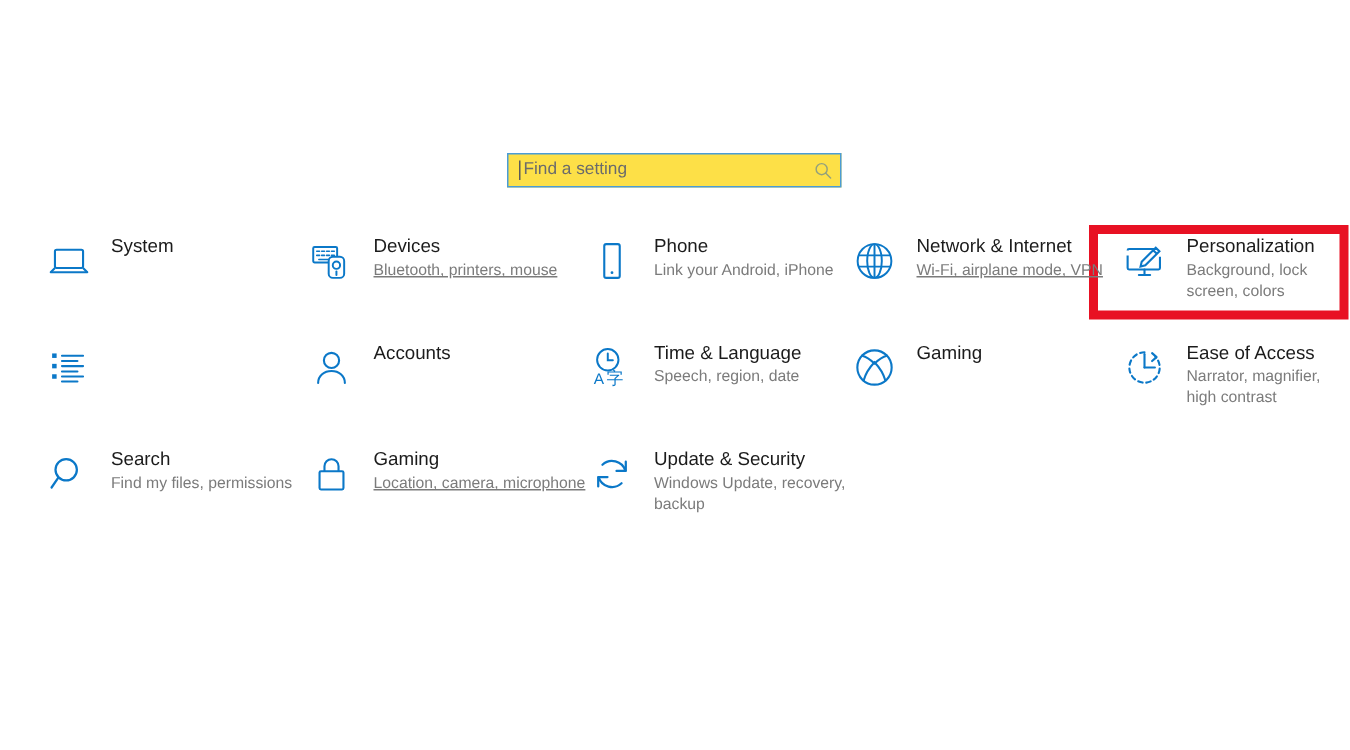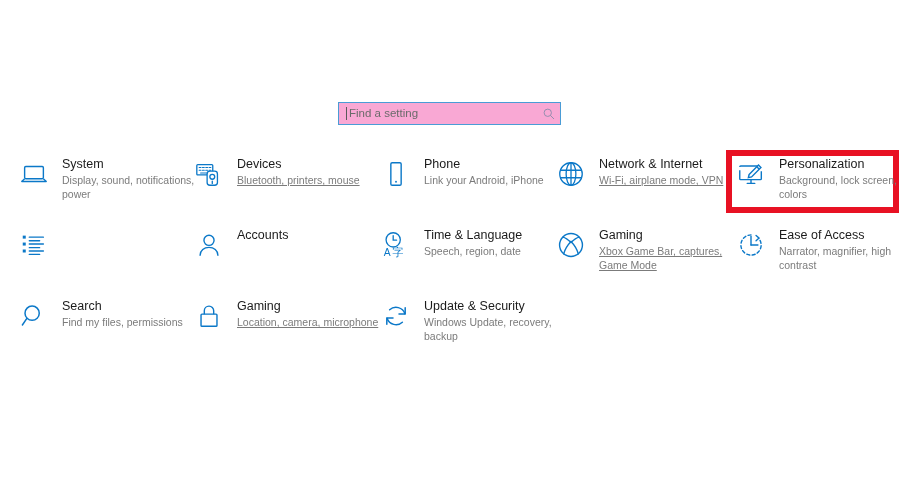--- a/index.html
+++ b/index.html
@@ -20,21 +20,21 @@
   }
 
   
   .search-wrap {
     position: absolute;
     left: 338px;
     top: 102px;
     width: 223px;
     height: 23px;
     border: 1px solid #4a9cd6;
-    background: #f9a8d4;
+    background: #fde047;
     display: flex;
     align-items: center;
     padding: 0 4px 0 7px;
   }
   .search-caret {
     width: 1px;
     height: 13px;
     background: #5a5a5a;
     margin-right: 2px;
     flex: 0 0 auto;
@@ -47,21 +47,21 @@
     font-size: 11.5px;
     color: #5d5d5d;
     background: transparent;
     padding: 0;
     line-height: 21px;
   }
   .search-input::placeholder { color: #6b6b6b; opacity: 1; }
   .search-icon { flex: 0 0 auto; width: 14px; height: 14px; opacity: .65; }
 
   
-  .grid { position: absolute; left: 0; top: 155px; width: 900px; }
+  .grid { position: absolute; left: 0; top: 155px; width: 900px; padding-left: 12px; }
   .row { position: relative; height: 71px; }
 
   .tile {
     position: absolute;
     top: 0;
     display: flex;
     align-items: flex-start;
     gap: 0;
     cursor: default;
   }
@@ -138,21 +138,20 @@
       <div class="tile c0">
         <span class="ico">
           <svg width="30" height="30" viewBox="0 0 32 32" fill="none" stroke="#0b78c8" stroke-width="1.5">
             <rect x="6" y="8" width="20" height="13" rx="1.2"></rect>
             <path d="M3 24h26" stroke-linecap="round"></path>
             <path d="M6 21l-3 3M26 21l3 3"></path>
           </svg>
         </span>
         <span class="txt">
           <div class="t-title">System</div>
-          <div class="t-sub">Display, sound, notifications, power</div>
         </span>
       </div>
 
       <div class="tile c1">
         <span class="ico">
           <svg width="30" height="30" viewBox="0 0 32 32" fill="none" stroke="#0b78c8" stroke-width="1.4">
             <rect x="3" y="6" width="17" height="11" rx="1"></rect>
             <path d="M5.5 9h2M9 9h2M12.5 9h2M16 9h2M5.5 12h2M9 12h2M12.5 12h2M16 12h2M7 15h9" stroke-width="1.1" stroke-linecap="round"></path>
             <rect x="14" y="13" width="11" height="15" rx="3" fill="#ffffff"></rect>
             <circle cx="19.5" cy="19" r="2.6"></circle>
@@ -252,21 +251,20 @@
       <div class="tile c3">
         <span class="ico">
           <svg width="30" height="30" viewBox="0 0 32 32" fill="none" stroke="#0b78c8" stroke-width="1.5">
             <circle cx="16" cy="16" r="12.2"></circle>
             <path d="M8.2 25.4c1.6-5.8 5-10.3 7.8-13.2 2.8 2.9 6.2 7.4 7.8 13.2" stroke-linecap="round"></path>
             <path d="M7.3 7.6c2.6.6 5.8 2.8 8.7 5.6 2.9-2.8 6.1-5 8.7-5.6" stroke-linecap="round"></path>
           </svg>
         </span>
         <span class="txt">
           <div class="t-title">Gaming</div>
-          <div class="t-sub">Xbox Game Bar, captures, Game Mode</div>
         </span>
       </div>
 
       <div class="tile c4">
         <span class="ico">
           <svg width="30" height="30" viewBox="0 0 32 32" fill="none" stroke="#0b78c8" stroke-width="1.5">
             <path d="M16 5.2a10.8 10.8 0 1 0 7.7 3.2" stroke-linecap="round" stroke-dasharray="3.2 2.6"></path>
             <path d="M16 16V6.5" stroke-linecap="round"></path>
             <path d="M16 16h7.4" stroke-linecap="round"></path>
             <path d="M21.4 5.8l3.2 2.8-3.2 2.8" stroke-linecap="round" stroke-linejoin="round"></path>

